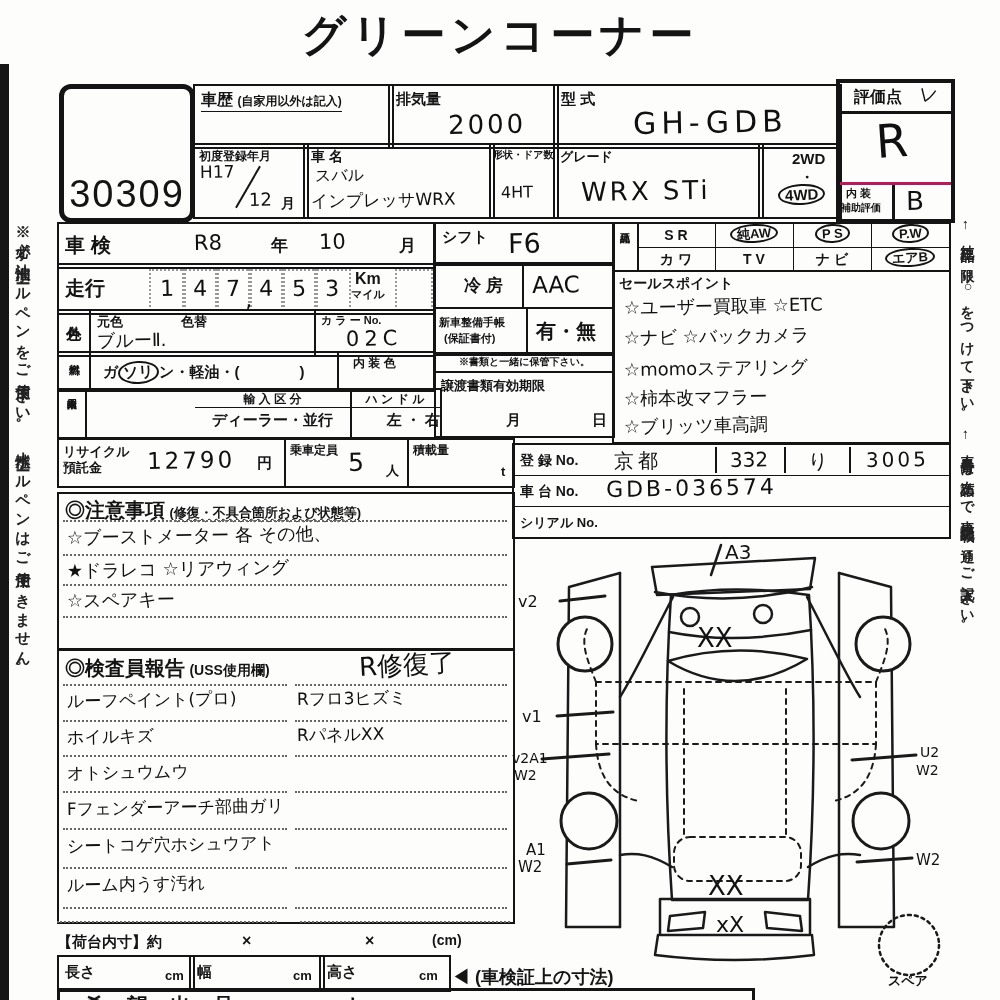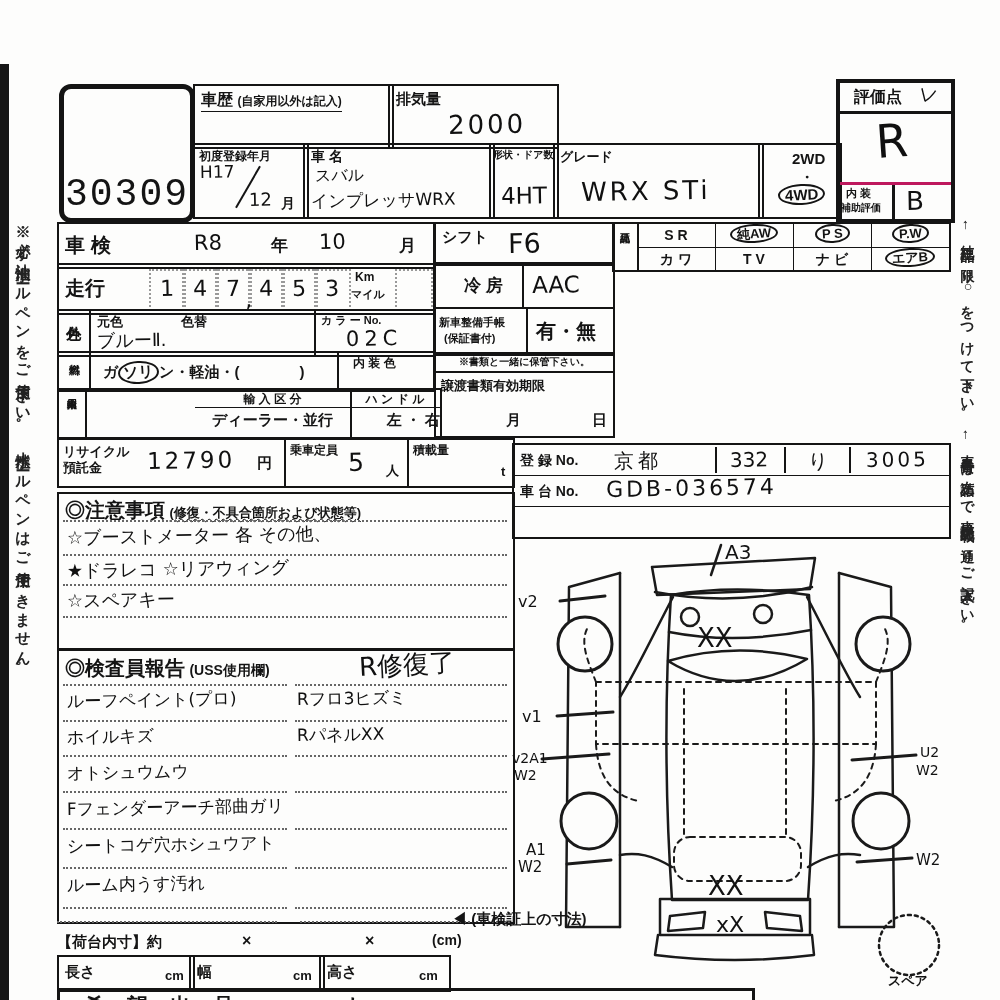--- a/index.html
+++ b/index.html
@@ -21,50 +21,55 @@
   svg .thick{stroke-width:3}
   svg text{fill:#121212;stroke:none;font-family:"DejaVu Sans",sans-serif}
 </style>
 </head>
 <body>
 
 <div id="page">
 
   <div class="a" style="left:0;top:64px;width:9px;height:936px;background:#161616"></div>
 
+  <div class="a lb" style="left:0;top:6px;width:1000px;text-align:center;font-size:44px;letter-spacing:5px">グリーンコーナー</div>
 
   <div class="a vnote" style="left:13px;top:214px;height:610px;font-size:15px">※必ず油性ボールペンをご使用下さい。 水性ボールペンはご使用できません。</div>
   <div class="a vnote" style="left:959px;top:218px;height:650px;font-size:14px">←純正品に限り○をつけて下さい。 ←車台番号は左詰めで車検証記載の通りご記入下さい。</div>
 
   <div class="a" style="left:59px;top:84px;width:126px;height:129px;border:5px solid #141414;border-radius:12px">
-    <div class="a" style="left:0;bottom:2px;width:100%;text-align:center;font-size:38px;font-family:Liberation Mono, monospace;letter-spacing:2px">30309</div>
+    <div class="a" style="left:0;bottom:2px;width:100%;text-align:center;font-size:38px;font-family:Liberation Sans, sans-serif;letter-spacing:2px">30309</div>
   </div>
 
   <div class="bx" style="left:193px;top:84px;width:197px;height:61px">
     <span class="a lb" style="left:6px;top:4px;font-size:16px;border-bottom:1.5px solid #141414"><span>車歴</span> <span style="font-size:12px">(自家用以外は記入)</span></span>
   </div>
   <div class="bx" style="left:388px;top:84px;width:167px;height:61px">
     <span class="a lb" style="left:6px;top:4px;font-size:15px">排気量</span>
     <span class="a hw" style="left:58px;top:24px;font-size:26px;letter-spacing:3px">2000</span>
+  </div>
+  <div class="bx" style="left:553px;top:84px;width:285px;height:61px">
+    <span class="a lb" style="left:6px;top:4px;font-size:15px">型 式</span>
+    <span class="a hw" style="left:78px;top:20px;font-size:30px;letter-spacing:5px">GH-GDB</span>
   </div>
   <div class="bx" style="left:193px;top:143px;width:112px;height:72px">
     <span class="a lb" style="left:4px;top:3px;font-size:12px">初度登録年月</span>
     <span class="a hw" style="left:5px;top:17px;font-size:17px">H17</span>
     <div class="a" style="left:52px;top:18px;width:2px;height:48px;background:#141414;transform:rotate(30deg)"></div>
     <span class="a hw" style="left:54px;top:44px;font-size:18px">12</span>
     <span class="a lb" style="left:86px;top:50px;font-size:14px">月</span>
   </div>
   <div class="bx" style="left:303px;top:143px;width:188px;height:72px">
     <span class="a lb" style="left:6px;top:3px;font-size:14px">車 名</span>
     <span class="a hw" style="left:10px;top:21px;font-size:16px">スバル</span>
     <span class="a hw" style="left:6px;top:45px;font-size:17px">インプレッサWRX</span>
   </div>
   <div class="bx" style="left:489px;top:143px;width:66px;height:72px">
     <span class="a lb" style="left:2px;top:3px;font-size:10px">形状・ドア数</span>
-    <span class="a hw" style="left:10px;top:38px;font-size:23px">4HT</span>
+    <span class="a hw" style="left:10px;top:38px;font-size:16px">4HT</span>
   </div>
   <div class="bx" style="left:553px;top:143px;width:207px;height:72px">
     <span class="a lb" style="left:5px;top:3px;font-size:13px">グレード</span>
     <span class="a hw" style="left:26px;top:32px;font-size:26px;letter-spacing:3px">WRX STi</span>
   </div>
   <div class="bx" style="left:758px;top:143px;width:80px;height:72px">
     <span class="a lb" style="left:32px;top:5px;font-size:15px">2WD</span>
     <span class="a lb" style="left:40px;top:24px;font-size:14px">・</span>
     <span class="a lb circ" style="left:18px;top:39px;font-size:15px">4WD</span>
   </div>
@@ -106,21 +111,21 @@
     <div class="dc" style="left:189px;top:4px;width:33px;height:38px">
         <span class="a hw" style="left:9px;top:5px;font-size:22px">4</span>
       </div>
     <div class="dc" style="left:222px;top:4px;width:33px;height:38px">
         <span class="a hw" style="left:9px;top:5px;font-size:22px">5</span>
       </div>
     <div class="dc" style="left:255px;top:4px;width:33px;height:38px">
         <span class="a hw" style="left:9px;top:5px;font-size:22px">3</span>
       </div>
     <span class="a hw" style="left:186px;top:22px;font-size:22px">,</span>
-    <span class="a lb" style="left:296px;top:5px;font-size:12px">Km</span>
+    <span class="a lb" style="left:296px;top:5px;font-size:16px">Km</span>
     <span class="a lb" style="left:292px;top:22px;font-size:11px">マイル</span>
     <div class="dc" style="left:336px;top:4px;width:34px;height:38px"></div>
   </div>
 
   <div class="bx" style="left:57px;top:309px;width:374px;height:44px">
     <div class="a" style="left:0;top:0;width:30px;height:100%;border-right:2px solid #141414">
       <span class="a lb vt" style="left:7px;top:3px;font-size:15px">外色</span>
     </div>
     <span class="a lb" style="left:38px;top:2px;font-size:13px">元色</span>
     <span class="a lb" style="left:122px;top:2px;font-size:13px">色替</span>
@@ -204,35 +209,47 @@
     <div class="a" style="left:23px;top:0;width:78px;height:23px;border-right:1.5px solid #141414;text-align:center"><span class="lb" style="font-size:14px;line-height:22px">S R</span></div>
     <div class="a" style="left:101px;top:0;width:78px;height:23px;border-right:1.5px solid #141414;text-align:center"><span class="lb circ" style="font-size:13px;line-height:15px">純AW</span></div>
     <div class="a" style="left:179px;top:0;width:78px;height:23px;border-right:1.5px solid #141414;text-align:center"><span class="lb circ" style="font-size:13px;line-height:15px">P S</span></div>
     <div class="a" style="left:257px;top:0;width:78px;height:23px;text-align:center"><span class="lb circ" style="font-size:13px;line-height:15px">P.W</span></div>
     <div class="a" style="left:23px;top:23px;width:78px;height:23px;border-right:1.5px solid #141414;border-top:1.5px solid #141414;text-align:center"><span class="lb" style="font-size:14px;line-height:22px">カ ワ</span></div>
     <div class="a" style="left:101px;top:23px;width:78px;height:23px;border-right:1.5px solid #141414;border-top:1.5px solid #141414;text-align:center"><span class="lb" style="font-size:14px;line-height:22px">T V</span></div>
     <div class="a" style="left:179px;top:23px;width:78px;height:23px;border-right:1.5px solid #141414;border-top:1.5px solid #141414;text-align:center"><span class="lb" style="font-size:14px;line-height:22px">ナ ビ</span></div>
     <div class="a" style="left:257px;top:23px;width:78px;height:23px;border-top:1.5px solid #141414;text-align:center"><span class="lb circ" style="font-size:13px;line-height:15px">エアB</span></div>
   </div>
 
+  <div class="bx" style="left:612px;top:270px;width:335px;height:170px">
+    <span class="a lb" style="left:5px;top:3px;font-size:14px">セールスポイント</span>
+    <span class="a hw" style="left:10px;top:24px;font-size:18px">☆ユーザー買取車 ☆ETC</span>
+    <span class="a hw" style="left:10px;top:54px;font-size:18px">☆ナビ ☆バックカメラ</span>
+    <span class="a hw" style="left:10px;top:86px;font-size:18px">☆momoステアリング</span>
+    <span class="a hw" style="left:10px;top:115px;font-size:18px">☆柿本改マフラー</span>
+    <span class="a hw" style="left:10px;top:143px;font-size:18px">☆ブリッツ車高調</span>
+  </div>
 
   <div class="bx" style="left:512px;top:443px;width:435px;height:92px">
     <div class="a" style="left:0;top:0;width:100%;height:30px;border-bottom:1.5px solid #141414">
       <span class="a lb" style="left:6px;top:7px;font-size:14px">登 録 No.</span>
       <span class="a hw" style="left:100px;top:3px;font-size:20px;letter-spacing:4px">京都</span>
       <div class="a" style="left:201px;top:2px;width:1.5px;height:26px;background:#141414"></div>
       <span class="a hw" style="left:216px;top:3px;font-size:20px">332</span>
       <div class="a" style="left:270px;top:2px;width:1.5px;height:26px;background:#141414"></div>
       <span class="a hw" style="left:294px;top:3px;font-size:20px">り</span>
       <div class="a" style="left:335px;top:2px;width:1.5px;height:26px;background:#141414"></div>
       <span class="a hw" style="left:352px;top:3px;font-size:20px;letter-spacing:3px">3005</span>
     </div>
     <div class="a" style="left:0;top:30px;width:100%;height:31px;border-bottom:1.5px solid #141414">
       <span class="a lb" style="left:6px;top:8px;font-size:14px">車 台 No.</span>
       <span class="a hw" style="left:92px;top:2px;font-size:22px;letter-spacing:3px">GDB-036574</span>
+    </div>
+    <div class="a" style="left:0;top:61px;width:100%;height:31px">
+      <span class="a lb" style="left:6px;top:8px;font-size:13px">シリアル No.</span>
+      <span class="a hw" style="left:100px;top:6px;font-size:16px"></span>
     </div>
   </div>
 
   <div class="a" style="left:57px;top:492px;width:454px;height:155px;border:2.5px solid #141414">
     <span class="a" style="left:6px;top:3px;white-space:nowrap">
       <span class="lb" style="font-size:20px">◎注意事項</span>
       <span class="lb" style="font-size:13px;text-decoration:underline wavy 1px">(修復・不具合箇所および状態等)</span>
     </span>
     <div class="a dot" style="left:4px;top:26px;width:444px"></div>
     <span class="a hw" style="left:8px;top:32px;font-size:18px">☆ブーストメーター 各 その他、</span>
@@ -351,19 +368,19 @@
     <span class="a lb" style="left:106px;top:11px;font-size:13px">cm</span>
   </div>
   <div class="bx" style="left:189px;top:955px;width:132px;height:33px">
     <span class="a lb" style="left:6px;top:6px;font-size:15px">幅</span>
     <span class="a lb" style="left:102px;top:11px;font-size:13px">cm</span>
   </div>
   <div class="bx" style="left:319px;top:955px;width:128px;height:33px">
     <span class="a lb" style="left:6px;top:6px;font-size:15px">高さ</span>
     <span class="a lb" style="left:98px;top:11px;font-size:13px">cm</span>
   </div>
-  <span class="a lb" style="left:452px;top:910px;font-size:15px">◀ (車検証上の寸法)</span>
+  <span class="a lb" style="left:452px;top:965px;font-size:18px">◀ (車検証上の寸法)</span>
 
   <div class="a" style="left:57px;top:988px;width:692px;height:12px;border:3px solid #141414;border-bottom:none;overflow:hidden">
     <div class="lb" style="margin:1px 0 0 24px;font-size:21px;letter-spacing:22px">希望出品コーナー</div>
   </div>
 
 </div>
 
 </body></html>

